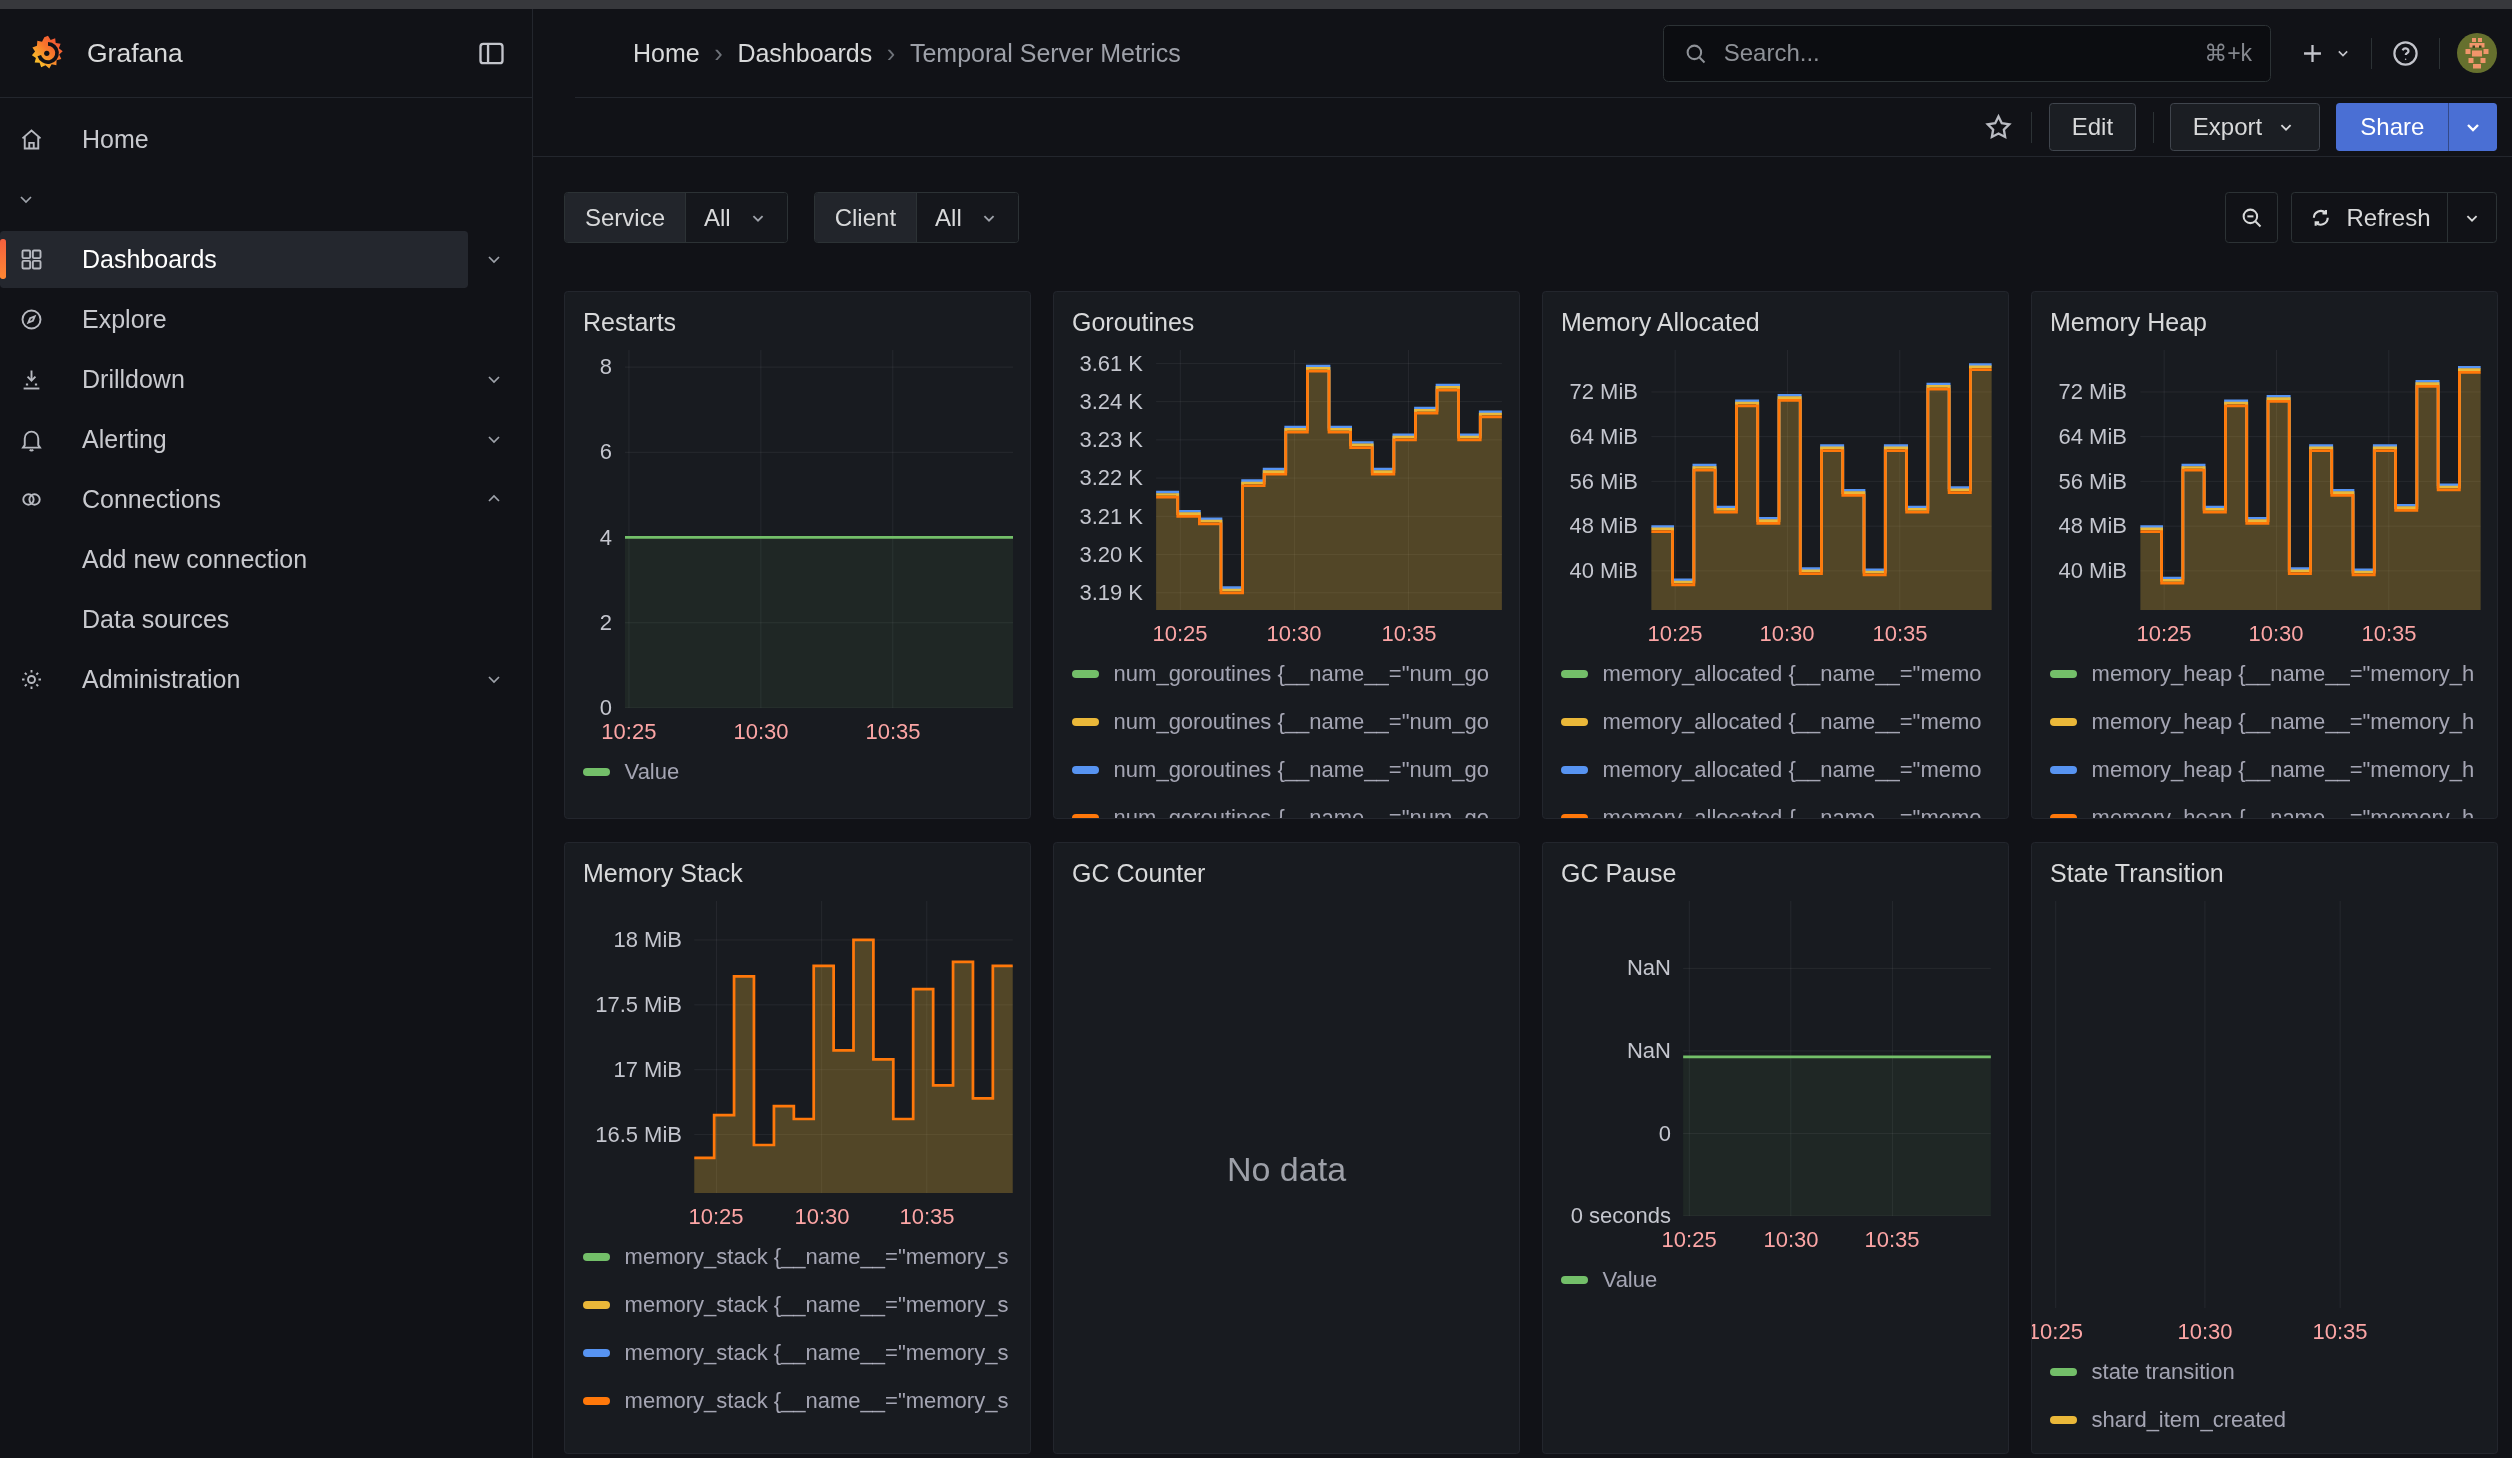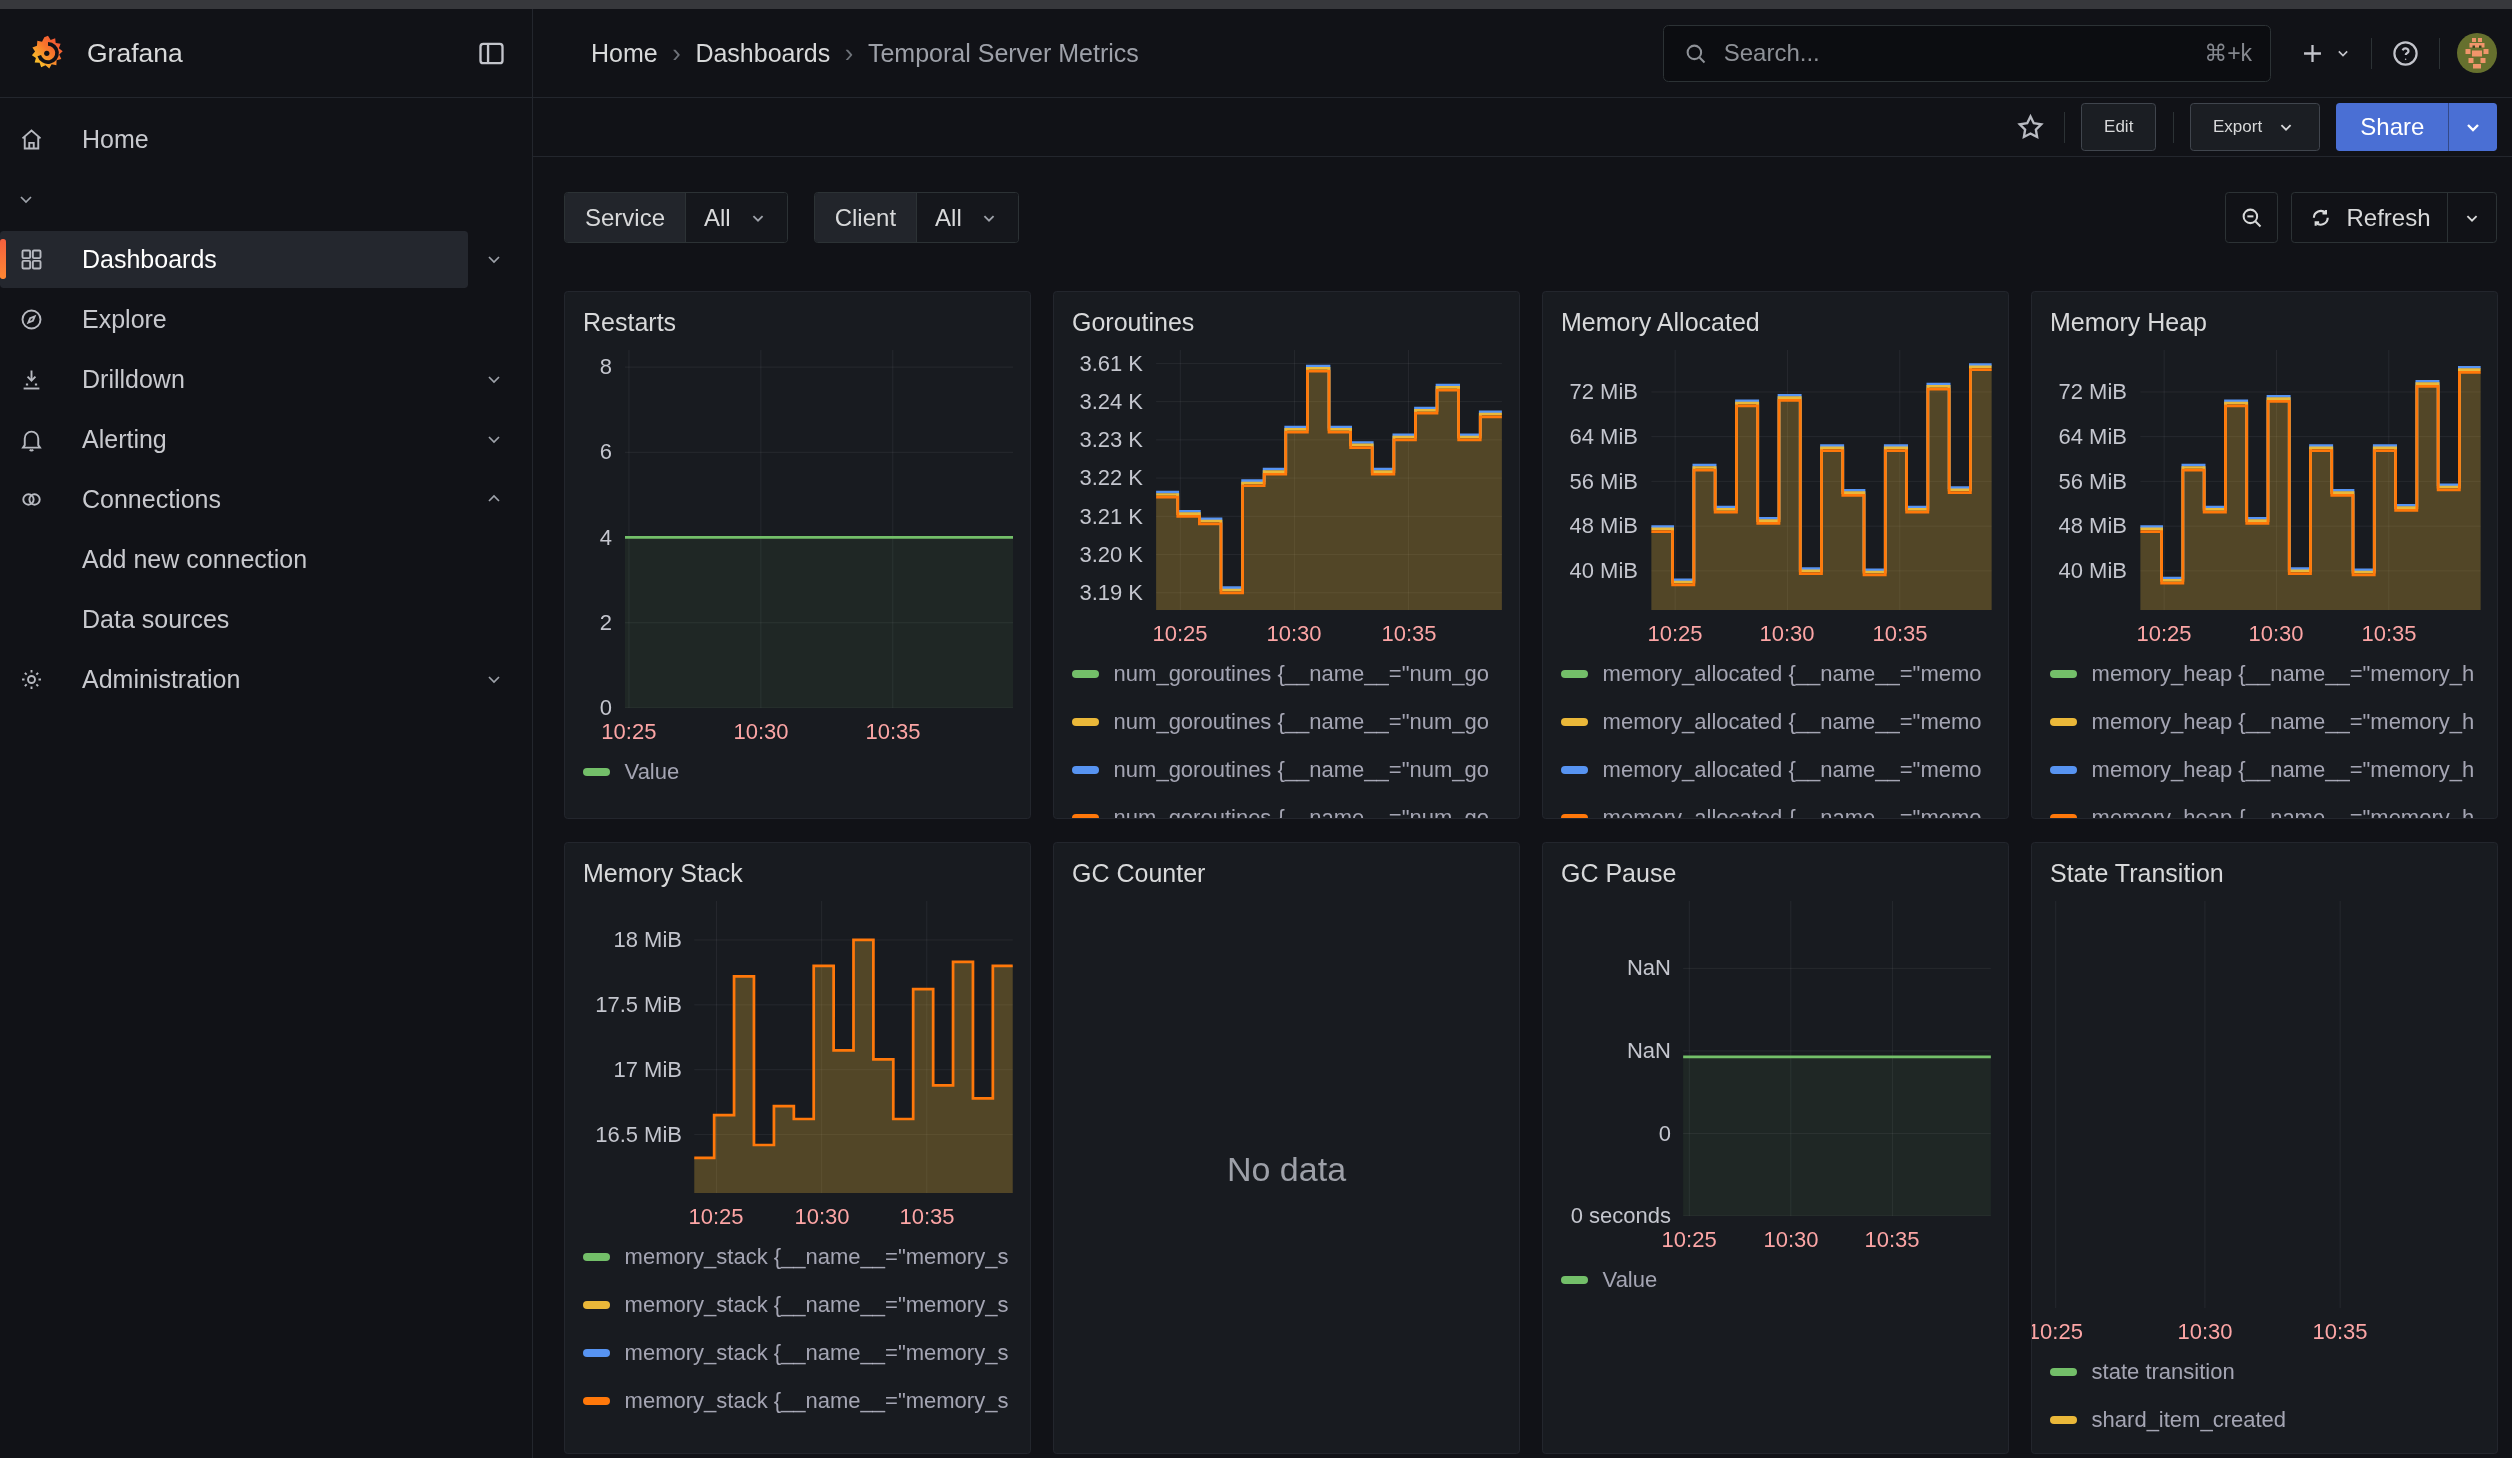--- a/index.html
+++ b/index.html
@@ -6,21 +6,21 @@
   html,body { width:2512px; height:1458px; overflow:hidden; }
   body {
     background:#111217; color:#d8d9da;
     font-family:"Liberation Sans", sans-serif;
     font-size:24px;
   }
   .top-strip { height:9px; background:#37383c; }
   .app { height:1449px; display:flex; flex-direction:column; }
 
   
-  .header { height:89px; display:flex; flex:none; }
+  .header { height:89px; display:flex; flex:none;gap:42px; }
   .header-left {
     width:533px; flex:none; display:flex; align-items:center;
     padding:0 24px 0 27px; border-right:0.9px solid #23262d; border-bottom:0.9px solid #23262d;
   }
   .brand { margin-left:18px; font-size:26.5px; font-weight:500; color:#d8d9da; }
   .panel-toggle { margin-left:auto; color:#c9cad2; display:flex; }
   .header-right {
     flex:1; display:flex; align-items:center;
     padding:0 14.6px 0 58px; border-bottom:0.9px solid #23262d; min-width:0;
   }
@@ -64,21 +64,21 @@
   }
   .side-chevron { width:51px; display:flex; justify-content:center; color:#9ea2aa; cursor:pointer; }
 
   .content { flex:1; display:flex; flex-direction:column; min-width:0; }
   .actions-row {
     height:59px; flex:none; border-bottom:0.9px solid #23262d;
     display:flex; align-items:center; justify-content:flex-end; gap:16.4px; padding:0 14.6px;
   }
   .btn {
     height:48px; padding:0 22px; border:0.9px solid #40454d; border-radius:3.7px;
-    background:#1b1e23; color:#d8d9da; font-size:17px; font-family:inherit;
+    background:#1b1e23; color:#d8d9da; font-size:24px; font-family:inherit;
     display:flex; align-items:center; gap:12.8px; cursor:pointer;
   }
   .share-group { display:flex; }
   .btn-share {
     height:48px; padding:0 24px; border:none; border-radius:3.7px 0 0 3.7px;
     background:#4a6fd4; color:#fff; font-size:24px; font-weight:500; font-family:inherit;
     display:flex; align-items:center; cursor:pointer;
   }
   .btn-share-chev {
     height:48px; width:49px; border:none; border-radius:0 3.7px 3.7px 0;

